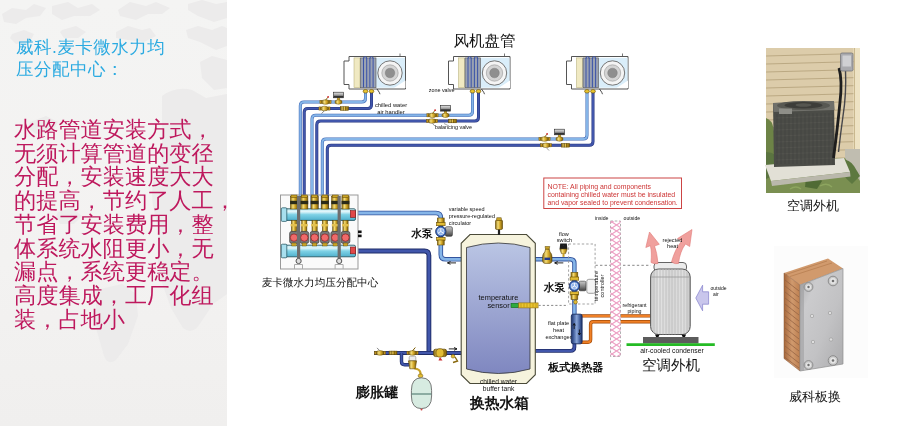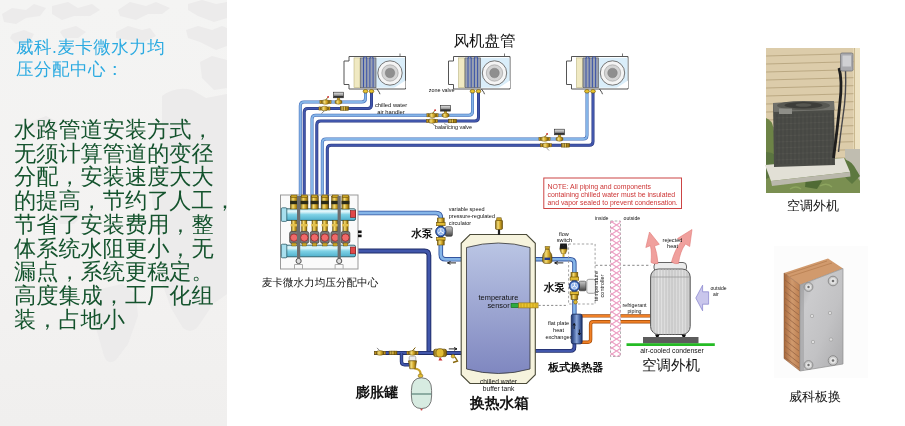--- a/index.html
+++ b/index.html
@@ -1,18 +1,18 @@
 <!DOCTYPE html>
 <html><head><meta charset="utf-8">
 <style>
 html,body{margin:0;padding:0}
 .page{position:relative;width:905px;height:426px;background:#fff;overflow:hidden;font-family:"Liberation Sans",sans-serif}
 .panel{position:absolute;left:0;top:0;width:227px;height:426px;background:linear-gradient(180deg,#f4f4f3 0%,#f3f2f1 62%,#f0efee 100%)}
 .ptitle{position:absolute;left:16px;top:37.3px;width:200px;font-size:17.5px;line-height:21.3px;color:#2baae1;letter-spacing:0.5px}
-.pbody{position:absolute;left:14px;top:118px;width:225px;font-size:22.2px;line-height:23.7px;color:#14532d;letter-spacing:0px}
+.pbody{position:absolute;left:14px;top:118px;width:225px;font-size:22.2px;line-height:23.7px;color:#be185d;letter-spacing:0px}
 svg{position:absolute;left:0;top:0}
 </style></head><body>
 <div class="page">
 <div class="panel">
 <svg width="227" height="426" viewBox="0 0 227 426">
 <g fill="#ecebeb">
 <path d="M2,14 l10,-6 14,2 8,-6 12,4 -6,8 -14,2 -10,6 -12,-2 Z"></path>
 <path d="M52,6 l16,-4 10,6 14,-4 8,6 -10,6 -16,0 -12,4 -10,-6 Z"></path>
 <path d="M118,10 l12,-8 16,4 10,-4 14,6 -8,6 -14,0 -12,6 -16,-4 Z"></path>
 <path d="M188,4 l14,-4 14,4 11,-2 0,16 -13,4 -16,-6 -10,-6 Z"></path>

